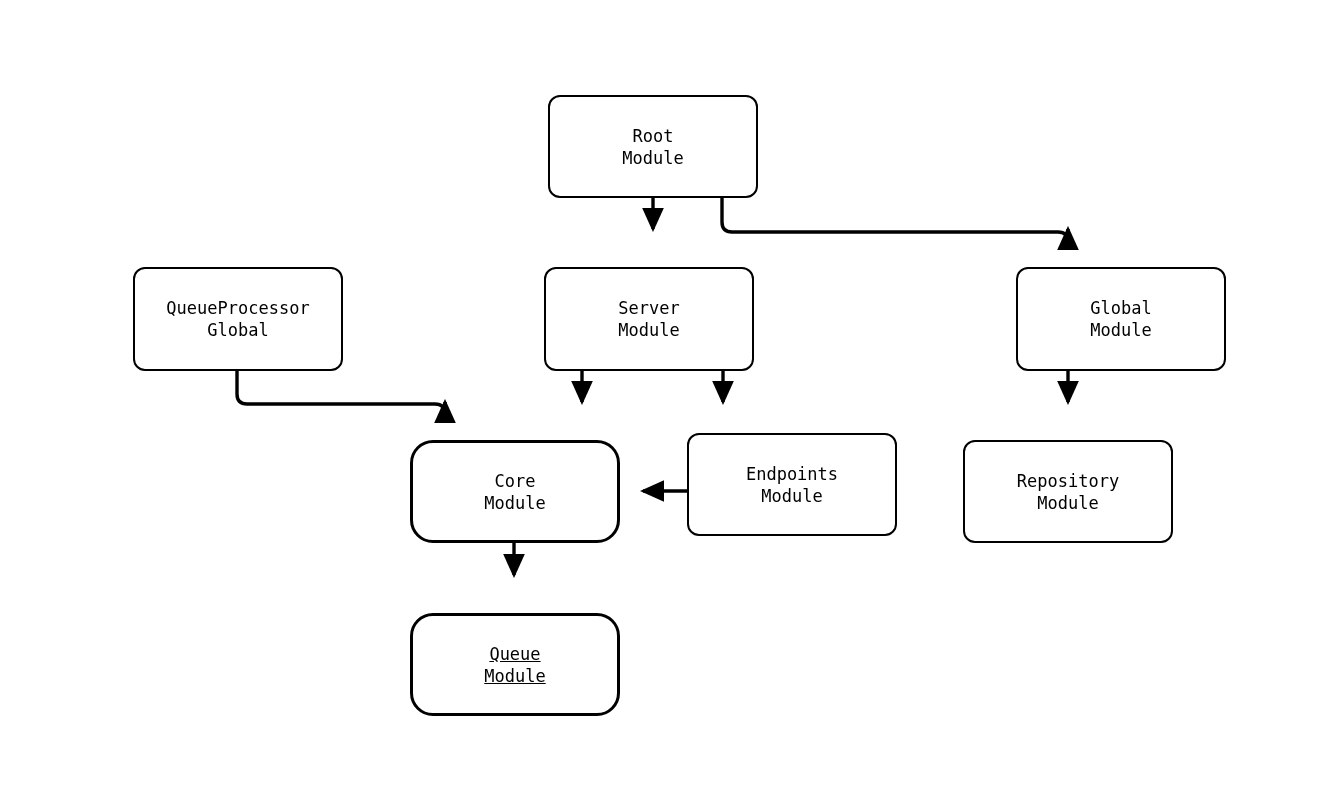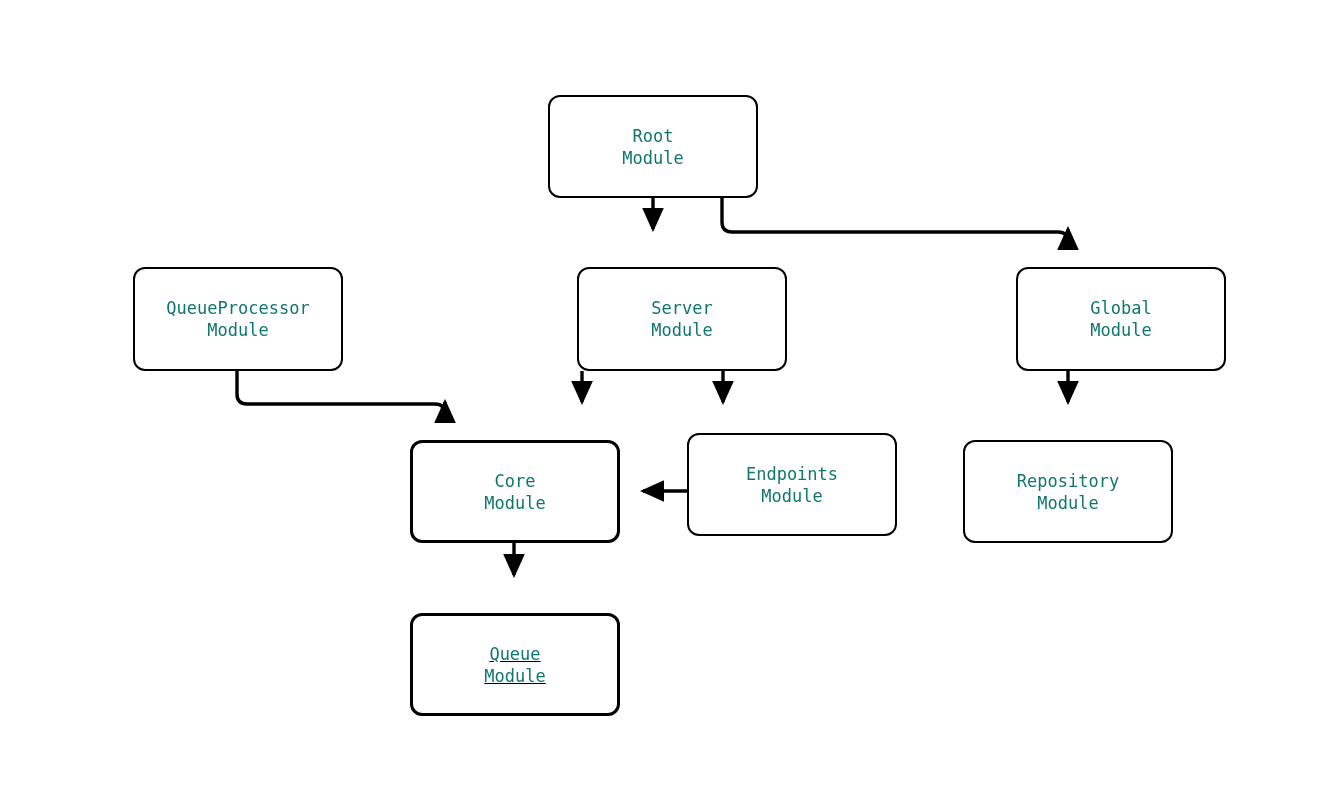--- a/index.html
+++ b/index.html
@@ -28,27 +28,28 @@
     background: #ffffff;
     border: 2.6px solid #000000;
     border-radius: 12px;
     display: flex;
     align-items: center;
     justify-content: center;
     z-index: 2;
   }
   .node.thick {
     border-width: 3.6px;
+    border-radius: 23px;
   }
   .node-label {
     font-family: "DejaVu Sans Mono", "Liberation Mono", monospace;
     font-size: 17px;
     line-height: 22px;
     font-weight: 500;
-    color: #0f766e;
+    color: #000000;
     text-align: center;
     white-space: pre-line;
     letter-spacing: 0px;
   }
 </style>
 </head>
 <body>
 
 <div id="canvas">
 
@@ -70,23 +71,23 @@
       </g>
   </svg>
 
   <div id="nodes-group">
       <div class="node" style="left: 548px; top: 95px; width: 210px; height: 103px; background: rgb(255, 255, 255);">
         <div class="node-label">Root
 Module</div>
       </div>
       <div class="node" style="left: 133px; top: 267px; width: 210px; height: 104px; background: rgb(255, 255, 255);">
         <div class="node-label">QueueProcessor
-Module</div>
+Global</div>
       </div>
-      <div class="node" style="left: 577px; top: 267px; width: 210px; height: 104px; background: rgb(255, 255, 255);">
+      <div class="node" style="left: 544px; top: 267px; width: 210px; height: 104px; background: rgb(255, 255, 255);">
         <div class="node-label">Server
 Module</div>
       </div>
       <div class="node" style="left: 1016px; top: 267px; width: 210px; height: 104px; background: rgb(255, 255, 255);">
         <div class="node-label">Global
 Module</div>
       </div>
       <div class="node thick" style="left: 410px; top: 440px; width: 210px; height: 103px; background: rgb(255, 255, 255);">
         <div class="node-label">Core
 Module</div>

